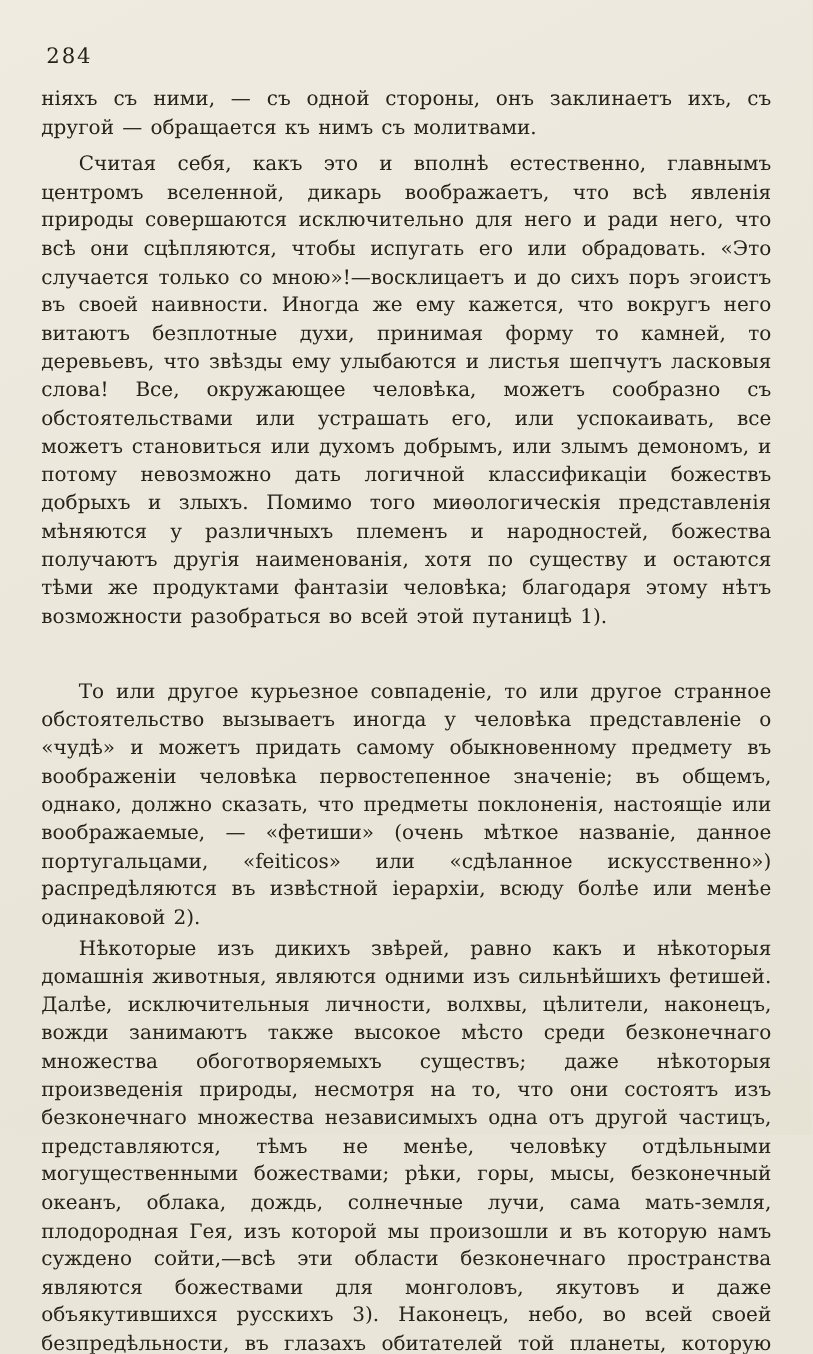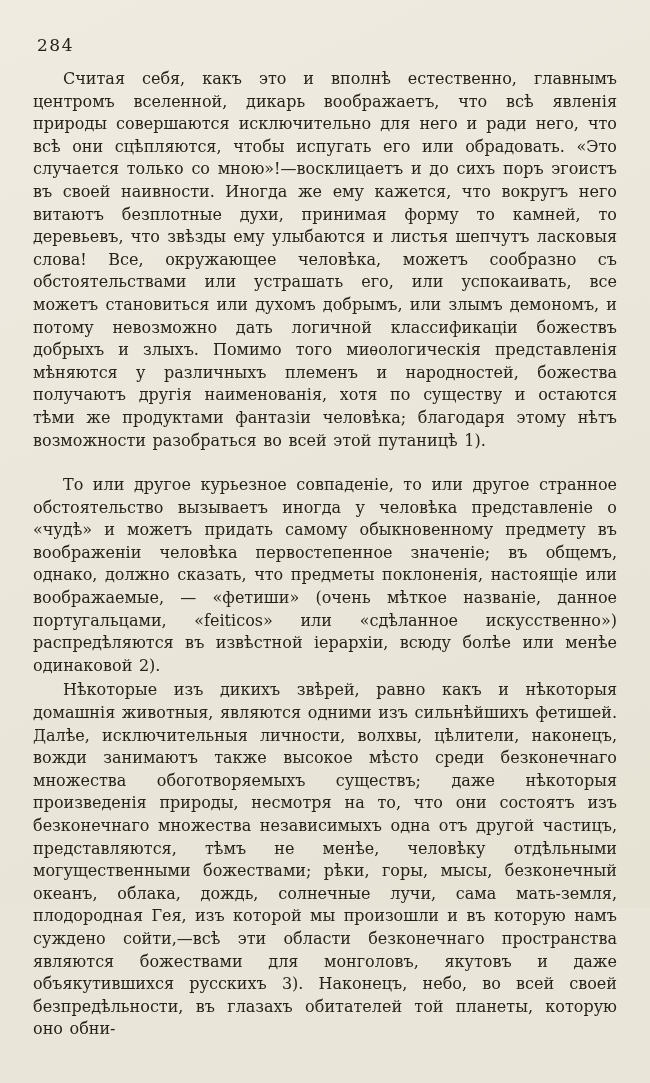--- a/index.html
+++ b/index.html
@@ -36,31 +36,32 @@
     letter-spacing: 1.5px;
   }
   .body-text {
     font-size: 16px;
     line-height: 22.6px;
     text-align: justify;
     word-spacing: 1.5px;
   }
   .para { margin: 0; text-indent: 30px; }
   .para.no-indent { text-indent: 0; margin-bottom: 7px; }
-  .para.gap-large { margin-top: 22px; }
+  .para.gap-large { margin-top: 38px; }
   .para.gap-small { margin-top: 2px; }
 </style>
 </head>
 <body>
 
 <div class="page">
 
   <header class="running-head">
     <span class="page-num">284</span>
   </header>
 
   <main class="body-text">
+    <p class="para no-indent">ніяхъ съ ними, — съ одной стороны, онъ заклинаетъ ихъ, съ другой — обращается къ нимъ съ молитвами.</p>
     <p class="para">Считая себя, какъ это и вполнѣ естественно, главнымъ центромъ вселенной, дикарь воображаетъ, что всѣ явленія природы совершаются исключительно для него и ради него, что всѣ они сцѣпляются, чтобы испугать его или обрадовать. «Это случается только со мною»!—восклицаетъ и до сихъ поръ эгоистъ въ своей наивности. Иногда же ему кажется, что вокругъ него витаютъ безплотные духи, принимая форму то камней, то деревьевъ, что звѣзды ему улыбаются и листья шепчутъ ласковыя слова! Все, окружающее человѣка, можетъ сообразно съ обстоятельствами или устрашать его, или успокаивать, все можетъ становиться или духомъ добрымъ, или злымъ демономъ, и потому невозможно дать логичной классификаціи божествъ добрыхъ и злыхъ. Помимо того миѳологическія представленія мѣняются у различныхъ племенъ и народностей, божества получаютъ другія наименованія, хотя по существу и остаются тѣми же продуктами фантазіи человѣка; благодаря этому нѣтъ возможности разобраться во всей этой путаницѣ 1).</p>
     <p class="para gap-large">То или другое курьезное совпаденіе, то или другое странное обстоятельство вызываетъ иногда у человѣка представленіе о «чудѣ» и можетъ придать самому обыкновенному предмету въ воображеніи человѣка первостепенное значеніе; въ общемъ, однако, должно сказать, что предметы поклоненія, настоящіе или воображаемые, — «фетиши» (очень мѣткое названіе, данное португальцами, «feiticos» или «сдѣланное искусственно») распредѣляются въ извѣстной іерархіи, всюду болѣе или менѣе одинаковой 2).</p>
     <p class="para gap-small">Нѣкоторые изъ дикихъ звѣрей, равно какъ и нѣкоторыя домашнія животныя, являются одними изъ сильнѣйшихъ фетишей. Далѣе, исключительныя личности, волхвы, цѣлители, наконецъ, вожди занимаютъ также высокое мѣсто среди безконечнаго множества обоготворяемыхъ существъ; даже нѣкоторыя произведенія природы, несмотря на то, что они состоятъ изъ безконечнаго множества независимыхъ одна отъ другой частицъ, представляются, тѣмъ не менѣе, человѣку отдѣльными могущественными божествами; рѣки, горы, мысы, безконечный океанъ, облака, дождь, солнечные лучи, сама мать-земля, плодородная Гея, изъ которой мы произошли и въ которую намъ суждено сойти,—всѣ эти области безконечнаго пространства являются божествами для монголовъ, якутовъ и даже объякутившихся русскихъ 3). Наконецъ, небо, во всей своей безпредѣльности, въ глазахъ обитателей той планеты, которую оно обни-</p>
   </main>
 
 </div>
 
 </body></html>

